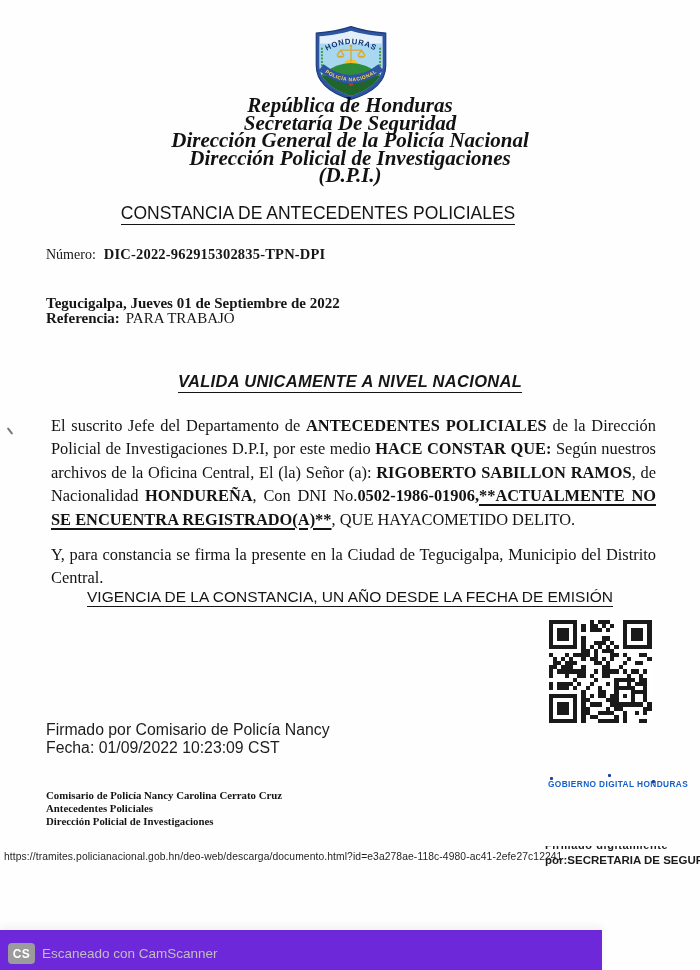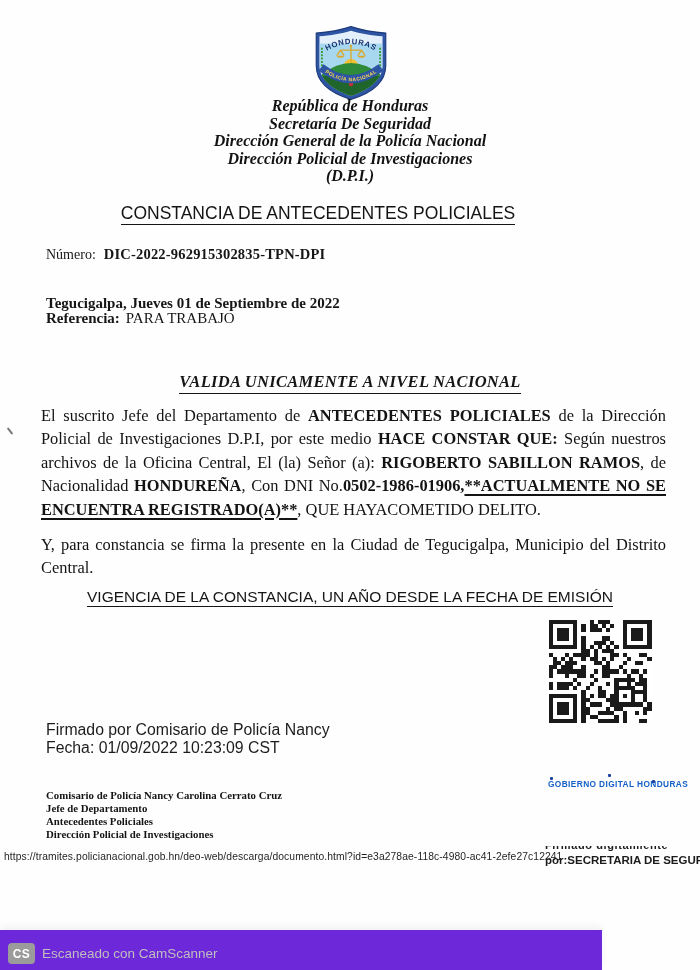--- a/index.html
+++ b/index.html
@@ -4,49 +4,49 @@
 <style>
   html,body{margin:0;padding:0;background:#fff;}
   .page{position:relative;width:700px;height:970px;background:#fefefe;overflow:hidden;color:#161616;}
 
   
   .emblem{position:absolute;left:310px;top:25px;width:82px;height:76px;}
 
   
   .hdr{position:absolute;top:97px;left:0;width:700px;text-align:center;
        font-family:"Liberation Serif",serif;font-style:italic;font-weight:700;
-       font-size:16px;line-height:17.5px;color:#121212;}
+       font-size:21px;line-height:17.5px;color:#121212;}
 
   
   .title{position:absolute;top:203px;left:0;width:636px;text-align:center;
          font-family:"Liberation Sans",sans-serif;font-size:17.5px;color:#141414;}
   .title .u{border-bottom:1.6px solid #141414;padding-bottom:1px;}
 
   
   .meta-row{position:absolute;left:46px;font-family:"Liberation Serif",serif;font-size:15px;}
   .row-numero{top:246px;font-size:14px;}
   .row-numero .val{font-weight:700;font-size:14.5px;margin-left:8px;letter-spacing:.2px;}
   .row-date{top:295px;font-weight:700;}
   .row-ref{top:310px;}
   .row-ref .lbl{font-weight:700;}
   .row-ref .val{margin-left:6px;}
 
   
   .valida{position:absolute;top:372px;left:0;width:700px;text-align:center;
-          font-family:Liberation Serif, serif;font-style:italic;font-weight:700;font-size:16.5px;}
+          font-family:Liberation Sans, sans-serif;font-style:italic;font-weight:700;font-size:16.5px;}
   .valida .u2{border-bottom:1.7px solid #141414;padding-bottom:1.5px;letter-spacing:.3px;}
   .vigencia{position:absolute;top:588px;left:0;width:700px;text-align:center;
             font-family:"Liberation Sans",sans-serif;font-size:15.5px;}
   .vigencia .u3{border-bottom:1.4px solid #161616;padding-bottom:1px;}
 
   
   .bodytext{position:absolute;left:40px;top:403px;width:627px;
             font-family:"Liberation Serif",serif;font-size:16.4px;line-height:23.4px;
             text-align:justify;color:#131313;}
-  .bodytext p{margin:1px;}
+  .bodytext p{margin:11px;}
   .bodytext .p2{margin-top:12px;}
   .seg-u{text-decoration:underline;text-decoration-thickness:1.6px;text-underline-offset:2.5px;}
 
   
   .qr{position:absolute;left:547px;top:620px;width:106px;height:103px;}
 
   
   .signedby{position:absolute;left:46px;top:721px;font-family:"Liberation Sans",sans-serif;
             font-size:15.8px;line-height:18.4px;color:#1c1c1c;}
   .official{position:absolute;left:46px;top:789px;font-family:"Liberation Serif",serif;
@@ -467,21 +467,20 @@
         <rect x="23" y="24" width="1" height="1" fill="#1a1a1a"></rect>
       </svg></div>
 
   <div class="signedby">
     <div>Firmado por Comisario de Policía Nancy</div>
     <div>Fecha: 01/09/2022 10:23:09 CST</div>
   </div>
 
   <div class="official">
     <div>Comisario de Policía Nancy Carolina Cerrato Cruz</div>
-    <div>Jefe de Departamento</div>
     <div>Antecedentes Policiales</div>
     <div>Dirección Policial de Investigaciones</div>
   </div>
 
   <div class="url">https://tramites.policianacional.gob.hn/deo-web/descarga/documento.html?id=e3a278ae-118c-4980-ac41-2efe27c12241</div>
 
   <div class="gdh">
     <div class="dot d1"></div>
     <div class="dot d2"></div>
     <div class="dot d3"></div>

